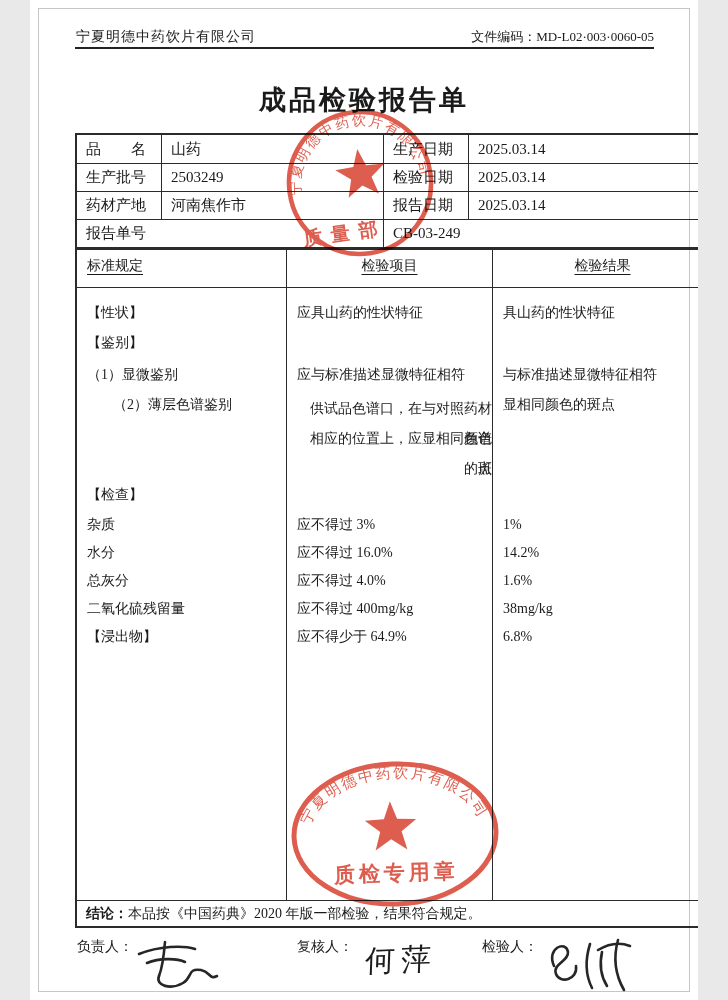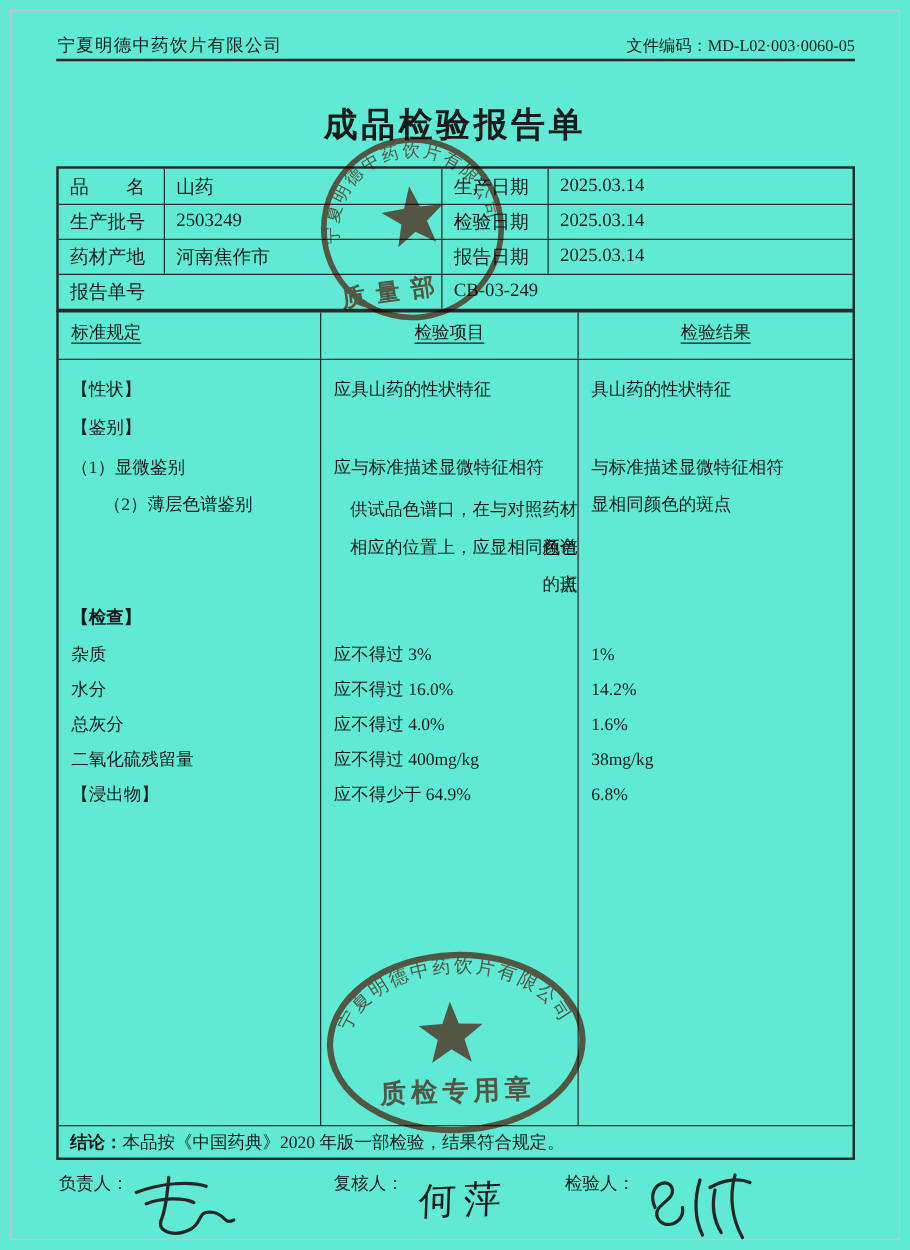--- a/index.html
+++ b/index.html
@@ -1,18 +1,18 @@
 <!DOCTYPE html>
 <html><head>
 <meta charset="utf-8">
 <style>
   * { margin:0; padding:0; box-sizing:border-box; }
   html,body { background:#e9e9e9; }
   .page {
-    position:relative; width:728px; height:1000px; background:#5eead4;
+    position:relative; width:668px; height:1000px; background:#ffffff;
     font-family:"Liberation Serif","DejaVu Serif",serif; color:#1a1a1a;
     overflow:hidden; margin:0 auto;
   }
   .scan-frame { position:absolute; inset:8px; border:1px solid #c6c6c6; pointer-events:none; }
 
   
   .hdr { position:absolute; top:28px; left:46px; right:44px; display:flex; justify-content:space-between; align-items:baseline; }
   .hdr-company { font-size:14px; letter-spacing:1px; }
   .hdr-code { font-size:13px; }
   .hdr-rule { position:absolute; top:47px; left:45px; right:44px; border-top:2px solid #222; }
@@ -92,21 +92,21 @@
       <div class="hc"><span>标准规定</span></div>
       <div class="hc"><span>检验项目</span></div>
       <div class="hc"><span>检验结果</span></div>
     </div>
     <div class="tbody">
       <div class="tcol" id="col-item">
           <div class="cell-line" style="height: 30px;">【性状】</div>
           <div class="cell-line" style="height: 32px;">【鉴别】</div>
           <div class="cell-line" style="height: 30px;">（1）显微鉴别</div>
           <div class="cell-line" style="height: 90px; padding-left: 36px;">（2）薄层色谱鉴别</div>
-          <div class="cell-line" style="height: 30px; font-weight: bold;">【检查】</div>
+          <div class="cell-line" style="height: 30px;">【检查】</div>
           <div class="cell-line" style="height: 28px;">杂质</div>
           <div class="cell-line" style="height: 28px;">水分</div>
           <div class="cell-line" style="height: 28px;">总灰分</div>
           <div class="cell-line" style="height: 28px;">二氧化硫残留量</div>
           <div class="cell-line" style="height: 28px;">【浸出物】</div>
         </div>
       <div class="tcol" id="col-standard">
           <div class="cell-line" style="height: 30px;">应具山药的性状特征</div>
           <div class="cell-line" style="height: 32px;"></div>
           <div class="cell-line" style="height: 30px;">应与标准描述显微特征相符</div>

